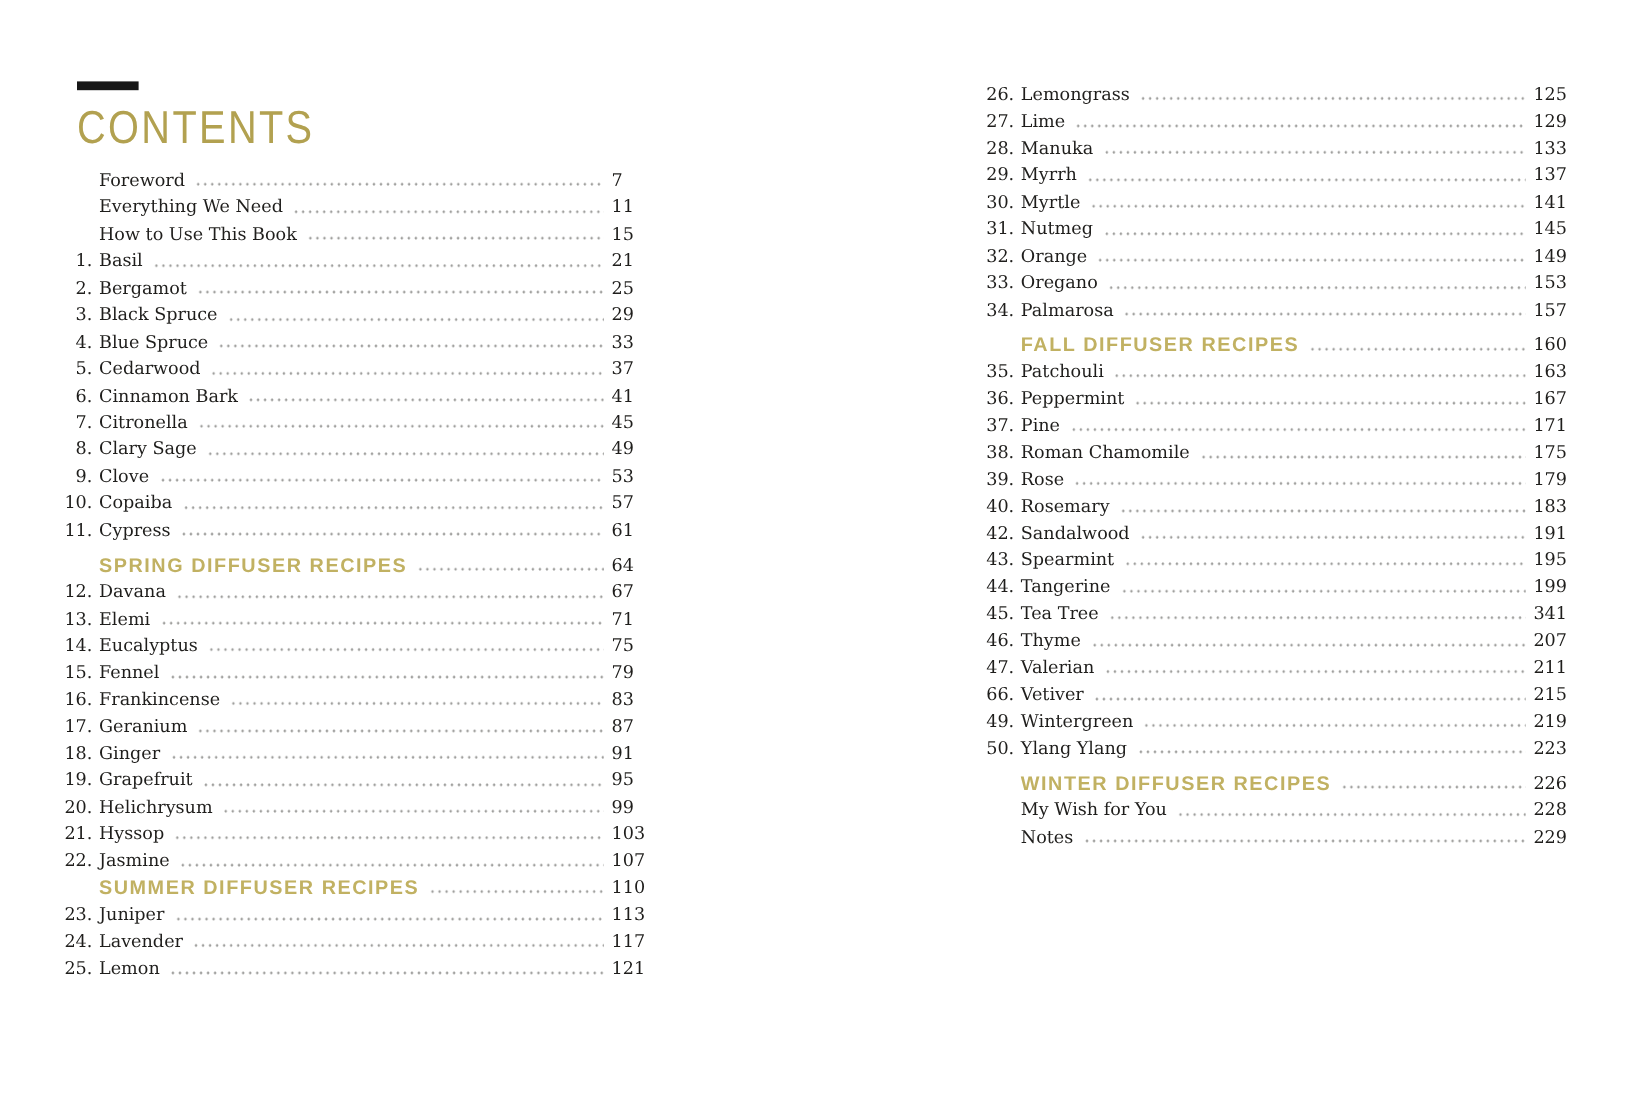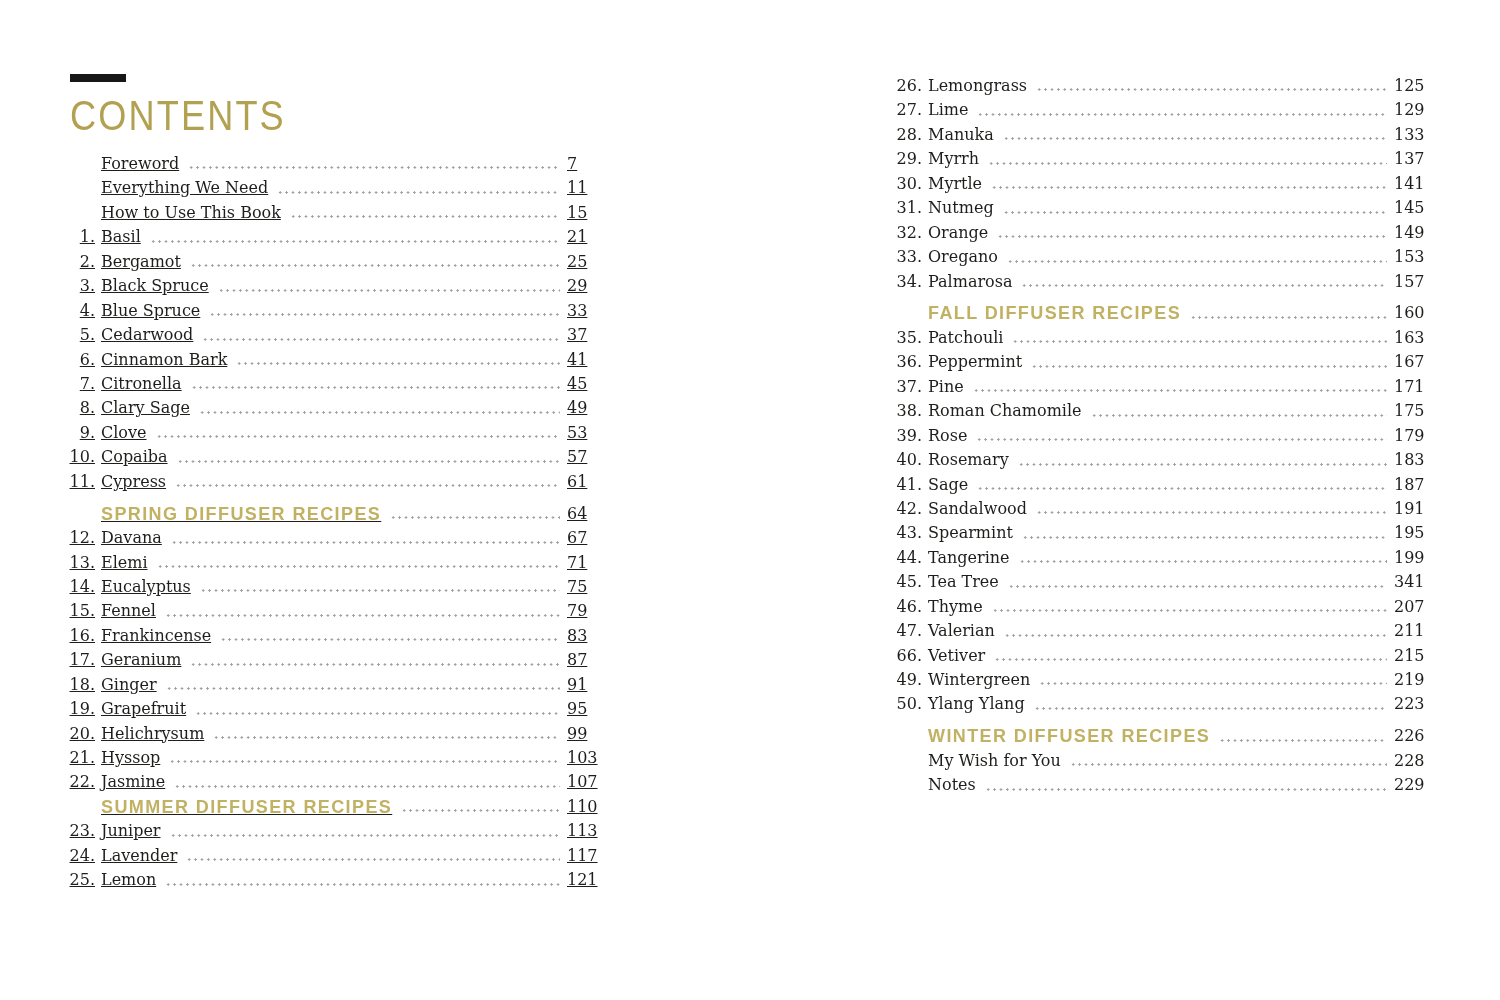--- a/index.html
+++ b/index.html
@@ -26,21 +26,21 @@
     position:absolute;left:70px;top:93px;margin:0;
     font-family:"Liberation Sans",sans-serif;
     font-weight:400;
     font-size:42px;line-height:46px;
     letter-spacing:2.5px;
     color:var(--accent);
     transform:scaleX(0.86);
     transform-origin:left top;
   }
   .col{position:absolute;width:540px;}
-  #col-left{left:65px;top:152px;text-decoration:underline;}
+  #col-left{left:54px;top:152px;}
   #col-right{left:892px;top:74px;}
   .row{display:flex;height:24.45px;}
   .row > span{line-height:24.45px;font-size:16px;white-space:pre;}
   .num{flex:0 0 30px;text-align:right;}
   .label{margin-left:6px;}
   .dots{
     flex:1 1 auto;
     margin:0 7px 0 9px;
     background-image:radial-gradient(circle,var(--dots) 1.05px,transparent 1.35px);
     background-size:6.4px 3px;
@@ -336,26 +336,20 @@
       <span class="dots"></span>
       <span class="page">179</span>
     </div>
     <div class="row">
       <span class="num">40.</span>
       <span class="label">Rosemary</span>
       <span class="dots"></span>
       <span class="page">183</span>
     </div>
     <div class="row">
-      <span class="num">41.</span>
-      <span class="label">Sage</span>
-      <span class="dots"></span>
-      <span class="page">187</span>
-    </div>
-    <div class="row">
       <span class="num">42.</span>
       <span class="label">Sandalwood</span>
       <span class="dots"></span>
       <span class="page">191</span>
     </div>
     <div class="row">
       <span class="num">43.</span>
       <span class="label">Spearmint</span>
       <span class="dots"></span>
       <span class="page">195</span>

